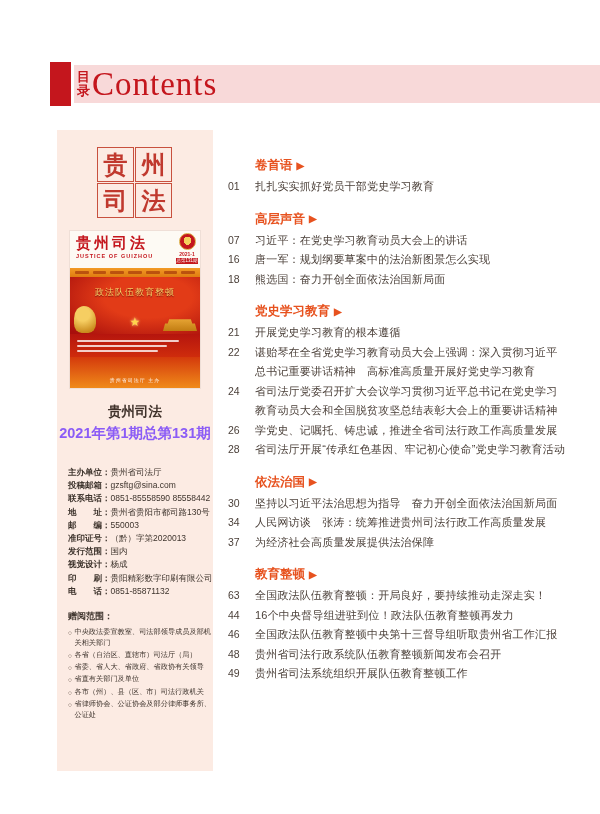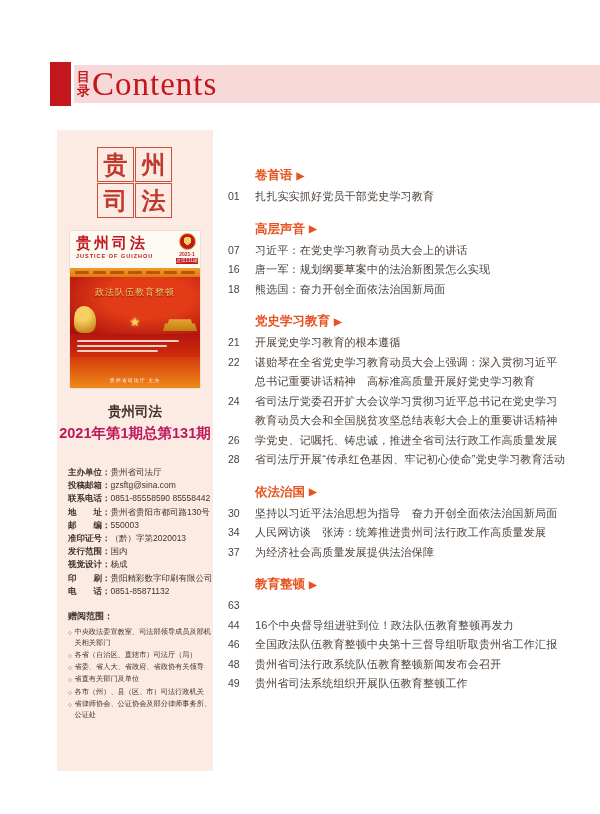--- a/index.html
+++ b/index.html
@@ -54,32 +54,32 @@
     background:linear-gradient(#eebl3c,#efae3c 30%,#c27d12);
     background:linear-gradient(#efae3c,#c27d12);
     clip-path:polygon(0 100%,6% 50%,14% 50%,18% 22%,82% 22%,86% 50%,94% 50%,100% 100%);}
   .cover-lines{flex:none;background:linear-gradient(#b5150e,#cf2c0c);padding:3px 7px 2px;}
   .cover-line{height:2px;background:rgba(255,255,255,.78);margin:3px 0;border-radius:1px;}
   .cover-bottom{flex:1;background:linear-gradient(180deg,#d43a0c,#f08a1a);position:relative;}
   .cover-footer{position:absolute;bottom:5px;width:100%;text-align:center;
     font-size:5px;color:rgba(255,255,255,.95);letter-spacing:1px;}
 
   .mag-title{text-align:center;color:#3f312a;font-weight:bold;font-size:13.5px;margin-top:15px;}
-  .mag-issue{text-align:center;color:#be185d;font-weight:bold;font-size:14.5px;margin-top:3px;}
+  .mag-issue{text-align:center;color:#8b5cf6;font-weight:bold;font-size:14.5px;margin-top:3px;}
 
   .info{margin:23px 0 0 11px;color:#3e342d;font-size:8.5px;line-height:13.2px;}
   .info-line{white-space:nowrap;display:flex;}
   .info-label{font-weight:bold;flex:none;}
   .gift{margin:12px 2px 16px 11px;color:#3e342d;}
   .gift-title{font-weight:bold;font-size:9px;margin-bottom:3px;}
   .gift-item{display:flex;font-size:7.2px;line-height:11.3px;}
   .gift-bullet{flex:none;font-size:6.5px;margin-right:2.5px;padding-top:1px;color:#574639;}
 
   
-  .toc{position:absolute;left:228px;top:167px;width:352px;}
+  .toc{position:absolute;left:228px;top:157px;width:352px;}
   .toc-section{margin-bottom:14px;}
   .toc-header{color:#e7521f;font-weight:bold;font-size:12.5px;line-height:17px;
     margin:0 0 3px 27px;display:flex;align-items:center;}
   .toc-arrow{font-size:10px;margin-left:4px;line-height:10px;}
   .toc-item{display:flex;}
   .toc-no{flex:none;width:27px;font-size:10.5px;line-height:19.5px;color:#4a3f38;}
   .toc-text{width:313px;font-size:11px;line-height:19.5px;color:#4a3f38;letter-spacing:.2px;}
 </style>
 </head>
 <body>
@@ -292,20 +292,21 @@
       </div>
     </div>
 
     <div class="toc-section">
       <div class="toc-header">
         <span>教育整顿</span>
         <span class="toc-arrow">▶</span>
       </div>
       <div class="toc-item">
         <span class="toc-no">63</span>
+        <span class="toc-text">全国政法队伍教育整顿：开局良好，要持续推动走深走实！</span>
       </div>
       <div class="toc-item">
         <span class="toc-no">44</span>
         <span class="toc-text">16个中央督导组进驻到位！政法队伍教育整顿再发力</span>
       </div>
       <div class="toc-item">
         <span class="toc-no">46</span>
         <span class="toc-text">全国政法队伍教育整顿中央第十三督导组听取贵州省工作汇报</span>
       </div>
       <div class="toc-item">

